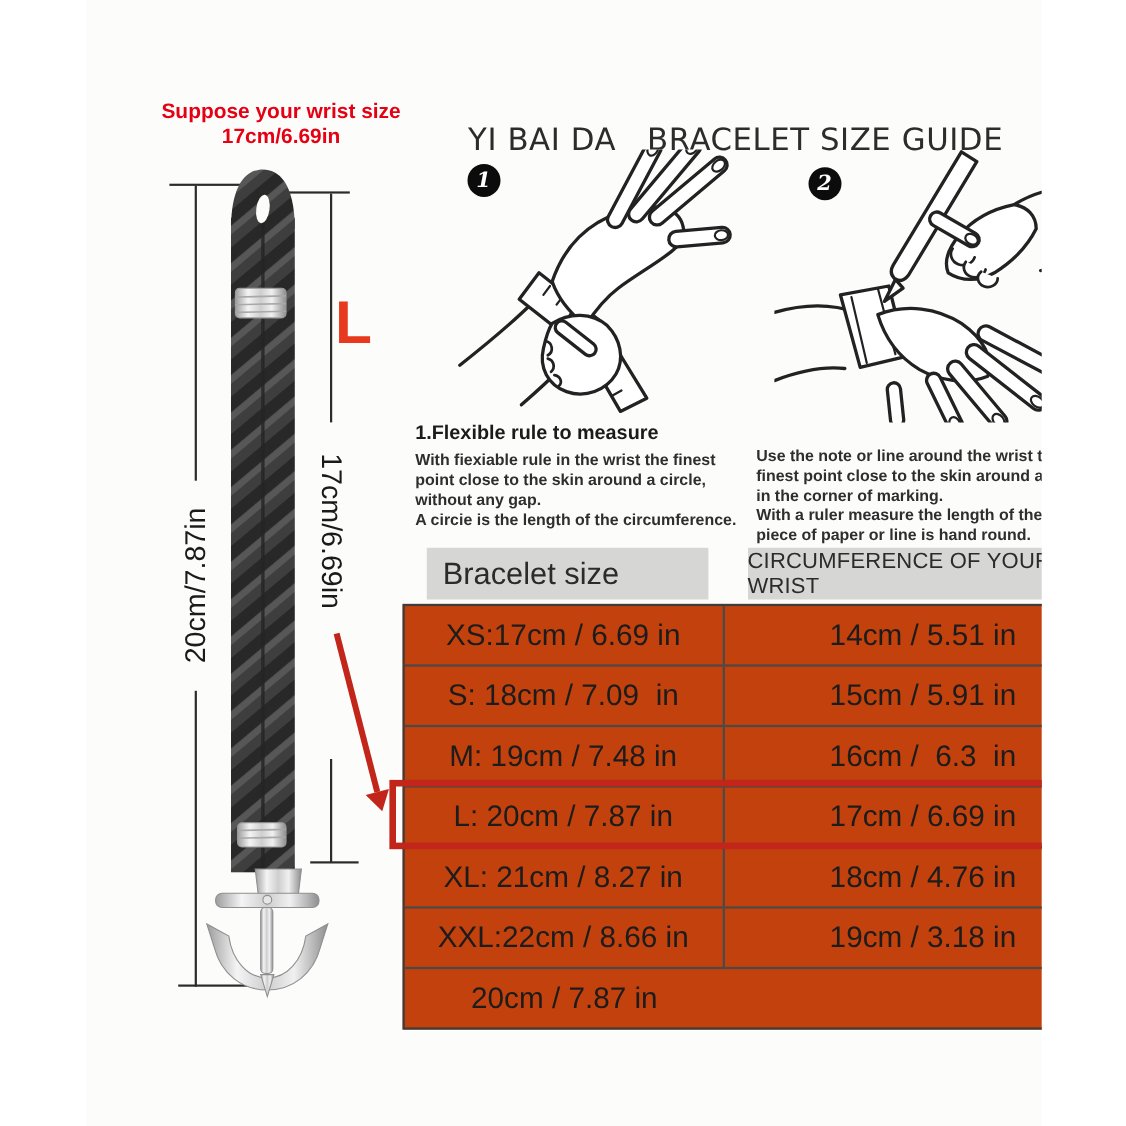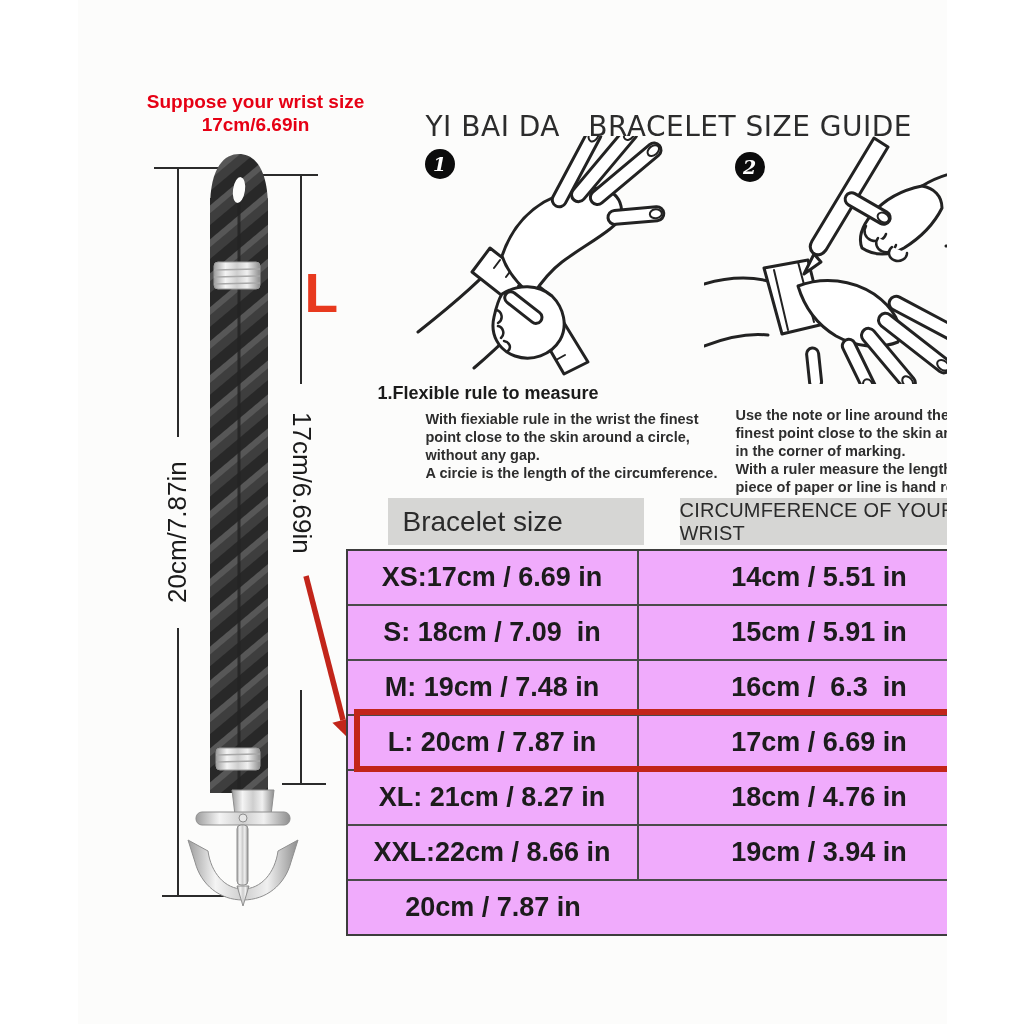--- a/index.html
+++ b/index.html
@@ -23,31 +23,31 @@
 
   
   .illus{position:absolute;}
   .illus1{left:330px;top:136px;}
   .illus2{left:626px;top:134px;}
 
   
   .step-heading{position:absolute;font-size:18px;font-weight:700;color:#1b1b1b;}
   .h1{left:300px;top:383px;}
   .h2{left:610px;top:383px;}
-  .step-body{position:absolute;font-size:14.5px;font-weight:700;color:#2e2e2e;line-height:18px;white-space:pre-line;margin-left:48px;}
+  .step-body{position:absolute;font-size:14.5px;font-weight:700;color:#2e2e2e;line-height:18px;white-space:pre-line;}
   .b1{left:300px;top:410px;width:310px;}
   .b2{left:610px;top:406px;width:340px;}
 
   
   .thead{position:absolute;left:278px;top:498px;width:652px;height:47px;
     display:grid;grid-template-columns:288px 4px 360px;}
   .th{background:#d6d6d4;display:flex;align-items:center;color:#2b2b2b;margin-left:32px;}
   .th-left{font-size:28px;padding-left:15px;}
   .th-right{font-size:20px;justify-content:center;letter-spacing:.2px;}
-  .tbody{position:absolute;left:268px;top:549px;border:2px solid #3d3d3d;background:#f0abfc;font-weight:bold;}
+  .tbody{position:absolute;left:288px;top:549px;border:2px solid #3d3d3d;background:#c2410c;}
   .trow{display:grid;grid-template-columns:291px 361px;height:53px;border-bottom:2px solid #4a4a4a;}
   .trow:last-child{border-bottom:none;}
   .cell{display:flex;align-items:center;justify-content:center;font-size:27px;color:#1c1c1c;white-space:pre;}
   .cell-size{border-right:2px solid #4a4a4a;}
   .highlight-box{position:absolute;left:276px;top:709px;width:644px;height:51px;
     border:6px solid #c2251a;background:transparent;}
 
   
   .dline{position:absolute;background:#2b2b2b;}
   .vlabel{position:absolute;font-size:26px;color:#1a1a1a;writing-mode:vertical-rl;text-align:center;white-space:pre;}
@@ -241,21 +241,21 @@
     <div class="trow">
       <div class="cell cell-size">L: 20cm / 7.87 in</div>
       <div class="cell">17cm / 6.69 in</div>
     </div>
     <div class="trow">
       <div class="cell cell-size">XL: 21cm / 8.27 in</div>
       <div class="cell">18cm / 4.76 in</div>
     </div>
     <div class="trow">
       <div class="cell cell-size">XXL:22cm / 8.66 in</div>
-      <div class="cell">19cm / 3.94 in</div>
+      <div class="cell">19cm / 3.18 in</div>
     </div>
     <div class="trow">
       <div class="cell">20cm / 7.87 in</div>
     </div>
   </div>
 
   <div class="highlight-box"></div>
 
 </div>
 

